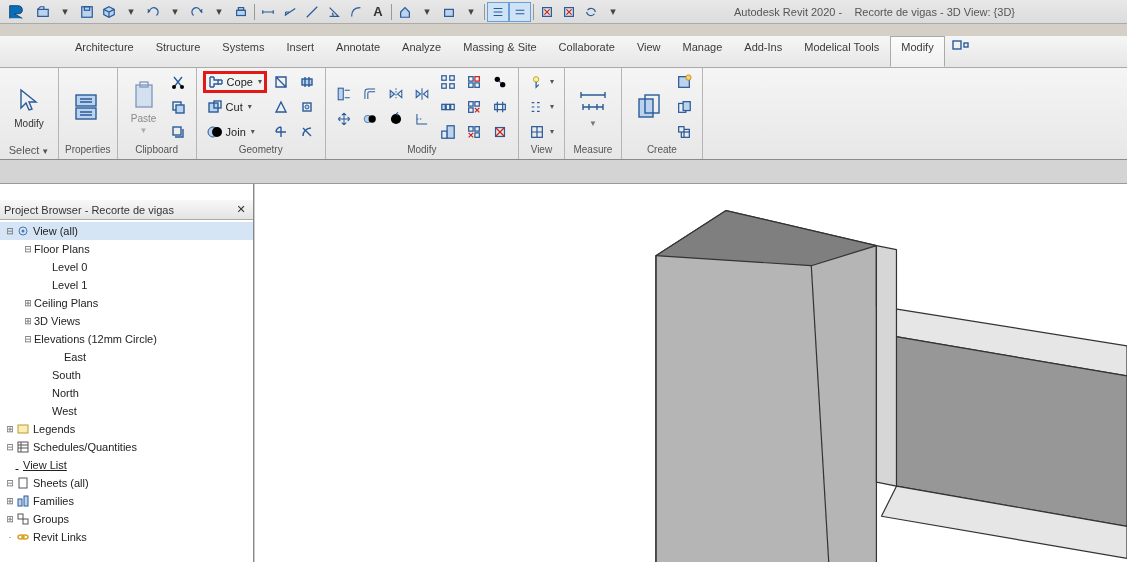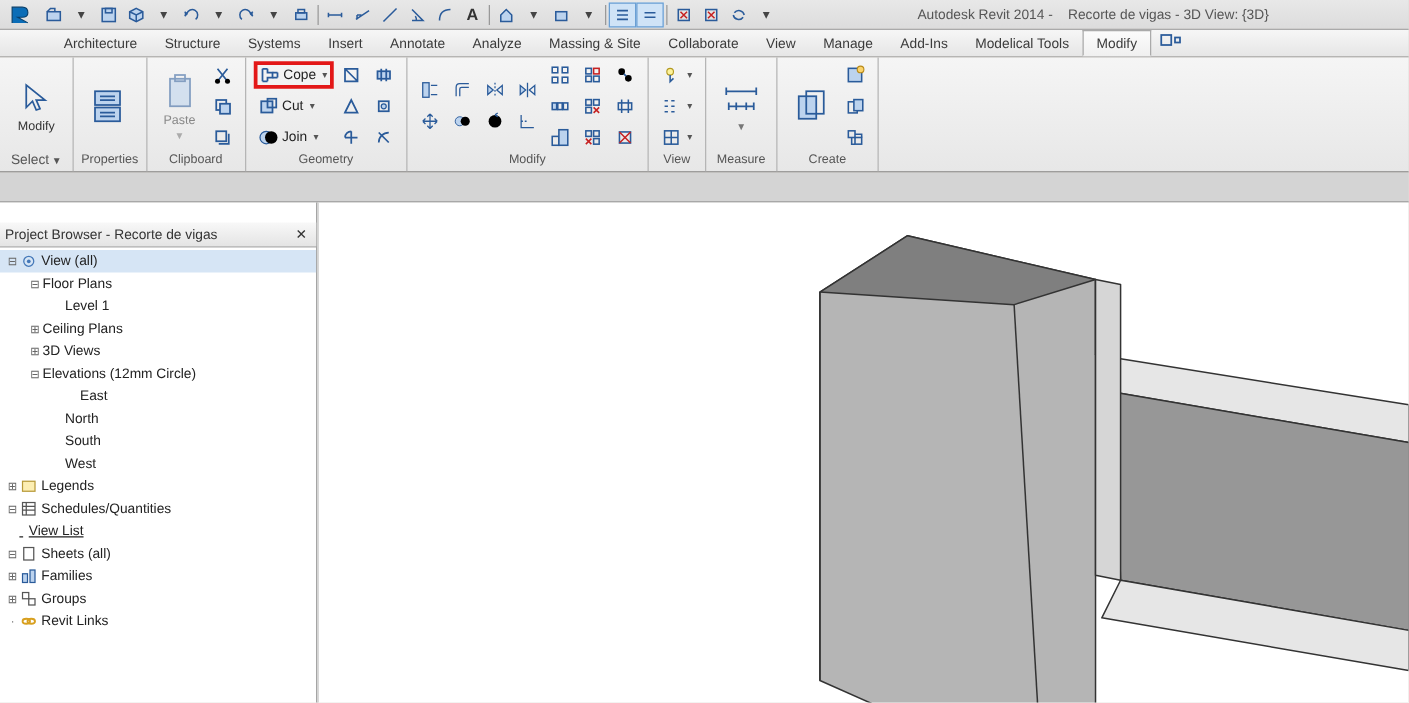--- a/index.html
+++ b/index.html
@@ -7,21 +7,21 @@
 
 
 .qat { height: 24px; background: linear-gradient(#e8e8e8,#dcdcdc); border-bottom: 1px solid #aaa; display: flex; align-items: center; padding: 0 2px; }
 .qat .logo { width: 28px; height: 20px; display: flex; align-items: center; justify-content: center; margin-right: 2px; }
 .qat .logo svg { width: 18px; height: 18px; }
 .qat .qbtn { width: 22px; height: 20px; display: flex; align-items: center; justify-content: center; color: #444; border: 1px solid transparent; cursor: pointer; }
 .qat .qsep { width: 1px; height: 16px; background: #999; margin: 0 2px; }
 .qat .title { flex: 1; text-align: center; color: #555; }
 
 
-.menubar { height: 22px; background: linear-gradient(#f6f6f6,#e6e6e6); border-bottom: 1px solid #aaa; display: flex; padding-left: 40px; }
+.menubar { height: 32px; background: linear-gradient(#f6f6f6,#e6e6e6); border-bottom: 1px solid #aaa; display: flex; padding-left: 64px; margin-top: 12px; }
 .menubar .tab { padding: 0 10px; line-height: 20px; color: #3b3b3b; border: 1px solid transparent; cursor: pointer; }
 .menubar .tab.active { background: linear-gradient(#fcfcfc,#f0f0f0); border: 1px solid #aaa; border-bottom: 1px solid #f0f0f0; }
 .menubar .tab.extra { padding: 0 6px; }
 
 
 .ribbon { height: 92px; background: linear-gradient(#f5f5f5,#e7e7e7); border-bottom: 1px solid #8a8a8a; display: flex; }
 .panel { border-right: 1px solid #b5b5b5; padding: 2px 6px 0 6px; display: flex; flex-direction: column; }
 .panel-body { flex: 1; display: flex; align-items: center; gap: 2px; }
 .panel-title { height: 16px; line-height: 14px; text-align: center; color: #555; font-size: 10px; }
 .panel-title .drop { font-size: 8px; margin-left: 2px; }
@@ -171,21 +171,21 @@
       </svg>
     </div>
   <div class="qbtn">
       <svg class="ico" width="14" height="14" viewBox="0 0 16 16">
         <path d="M4 6 A5 5 0 0 1 13 8 M12 10 A5 5 0 0 1 3 8"></path>
       </svg>
     </div>
   <div class="qbtn">▾</div>
 
   <div class="title">
-    <span>Autodesk Revit 2014</span> -&nbsp;&nbsp;&nbsp;
+    <span>Autodesk Revit 2020</span> -&nbsp;&nbsp;&nbsp;
     <span>Recorte de vigas</span> -
     <span>3D View: {3D}</span>
   </div>
 </div>
 
 <div class="menubar">
   <div class="tab">Architecture</div>
   <div class="tab">Structure</div>
   <div class="tab">Systems</div>
   <div class="tab">Insert</div>
@@ -561,45 +561,49 @@
             </svg>
           </span>
           <span class="tlabel">View (all)</span>
         </div>
         <div class="node" style="padding-left: 22px;">
           <span class="tw">⊟</span>
           <span class="tlabel">Floor Plans</span>
         </div>
         <div class="node" style="padding-left: 40px;">
           <span class="tw leaf">·</span>
+          <span class="tlabel">Level 0</span>
+        </div>
+        <div class="node" style="padding-left: 40px;">
+          <span class="tw leaf">·</span>
           <span class="tlabel">Level 1</span>
         </div>
         <div class="node" style="padding-left: 22px;">
           <span class="tw">⊞</span>
           <span class="tlabel">Ceiling Plans</span>
         </div>
         <div class="node" style="padding-left: 22px;">
           <span class="tw">⊞</span>
           <span class="tlabel">3D Views</span>
         </div>
         <div class="node" style="padding-left: 22px;">
           <span class="tw">⊟</span>
           <span class="tlabel">Elevations (12mm Circle)</span>
         </div>
         <div class="node" style="padding-left: 52px;">
           <span class="tw leaf">·</span>
           <span class="tlabel">East</span>
         </div>
         <div class="node" style="padding-left: 40px;">
           <span class="tw leaf">·</span>
-          <span class="tlabel">North</span>
+          <span class="tlabel">South</span>
         </div>
         <div class="node" style="padding-left: 40px;">
           <span class="tw leaf">·</span>
-          <span class="tlabel">South</span>
+          <span class="tlabel">North</span>
         </div>
         <div class="node" style="padding-left: 40px;">
           <span class="tw leaf">·</span>
           <span class="tlabel">West</span>
         </div>
         <div class="node" style="padding-left: 4px;">
           <span class="tw">⊞</span>
           <span class="ticon">
             <svg width="12" height="12" viewBox="0 0 12 12">
               <rect x="1" y="2" width="10" height="8" fill="#fceeb3" stroke="#b89a3a"></rect>

